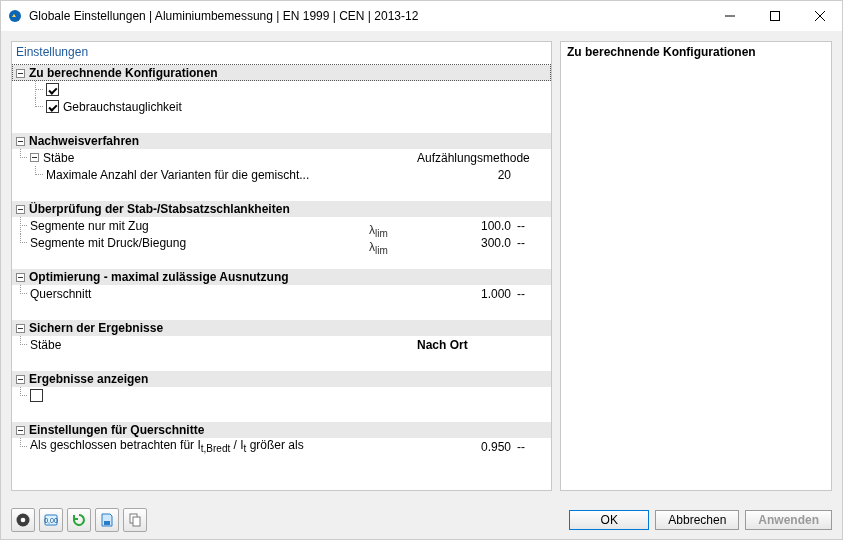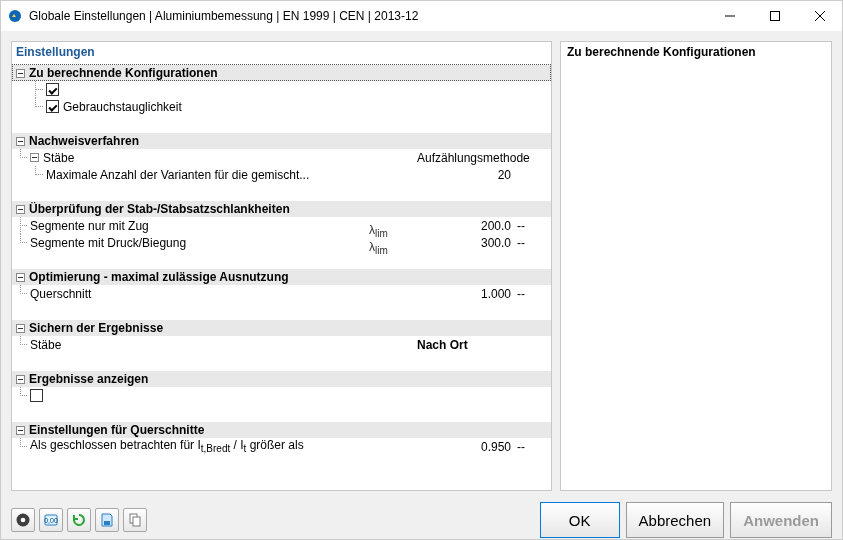--- a/index.html
+++ b/index.html
@@ -50,21 +50,21 @@
     border: 1px solid #c8c8c8;
     display: flex;
     flex-direction: column;
   }
   .panel.left { flex: 1; min-width: 0; }
   .panel.right { width: 272px; }
   .panel-header {
     height: 22px;
     padding: 3px 6px 3px 4px;
     color: #1f5a9a;
-    font-weight: 700;
+    font-weight: 400;
     font-size: 12px;
   }
   .panel-right-header {
     height: 22px;
     padding: 3px 6px;
     color: #000;
     font-weight: 600;
     font-size: 12px;
   }
   .panel-body { flex: 1; overflow: auto; }
@@ -191,25 +191,25 @@
   .toolbtns { display: flex; gap: 4px; flex: 1; }
   .toolbtn {
     width: 24px; height: 24px;
     border: 1px solid #a8a8a8;
     background: linear-gradient(#fefefe, #e7e7e7);
     border-radius: 2px;
     display: flex; align-items: center; justify-content: center;
   }
   .actionbtns { display: flex; gap: 6px; }
   .btn {
-    height: 36px;
+    height: 20px;
     min-width: 80px;
     border: 1px solid #9a9a9a;
     background: linear-gradient(#fefefe, #e7e7e7);
-    font-size: 15px;
+    font-size: 12px;
     padding: 0 12px;
     display: flex; align-items: center; justify-content: center;
   }
   .btn.default { border: 1px solid #0078d7; }
   .btn.disabled { color: #9a9a9a; font-weight: bold; }
 
   .sub-text { font-style: normal; font-size: 10px; vertical-align: sub; }
 </style>
 </head>
 <body>
@@ -292,21 +292,21 @@
       <div class="spacer"></div>
 
       <div class="row group">
         <div class="expander"></div>
         <div class="cell-label">Überprüfung der Stab-/Stabsatzschlankheiten</div>
       </div>
       <div class="row">
         <div class="tree-lines-simple mid"></div>
         <div class="cell-label">Segmente nur mit Zug</div>
         <div class="cell-sym"><span>λ</span><span class="sub-text">lim</span></div>
-        <div class="cell-val">200.0</div>
+        <div class="cell-val">100.0</div>
         <div class="cell-unit">--</div>
       </div>
       <div class="row">
         <div class="tree-lines-simple"></div>
         <div class="cell-label">Segmente mit Druck/Biegung</div>
         <div class="cell-sym"><span>λ</span><span class="sub-text">lim</span></div>
         <div class="cell-val">300.0</div>
         <div class="cell-unit">--</div>
       </div>
 

